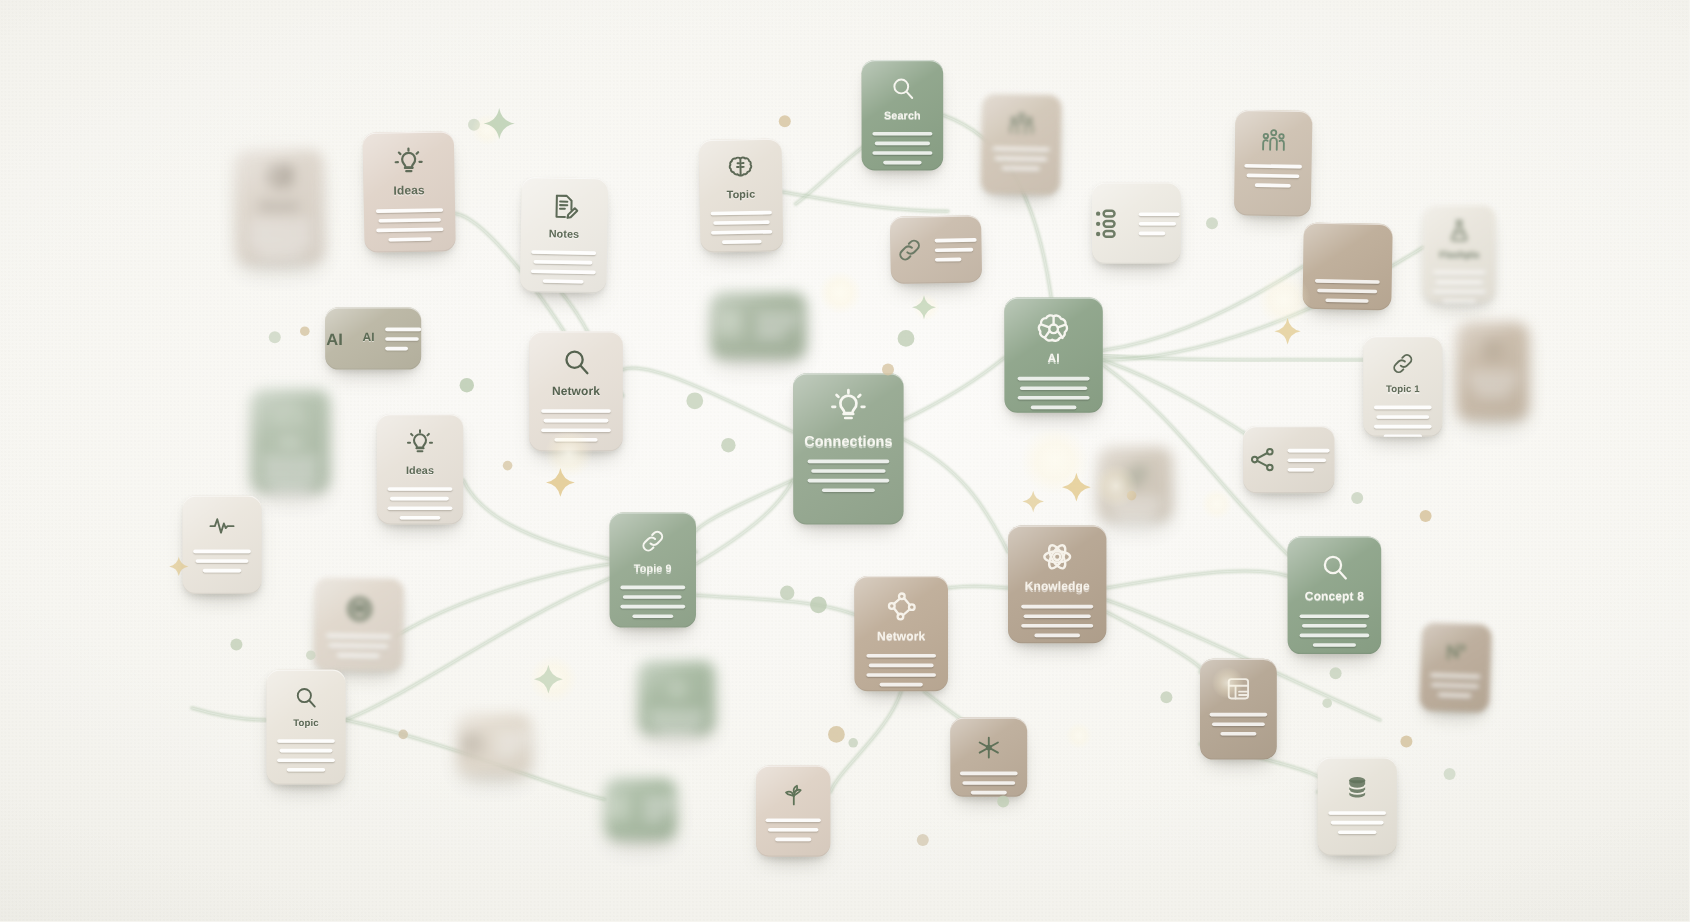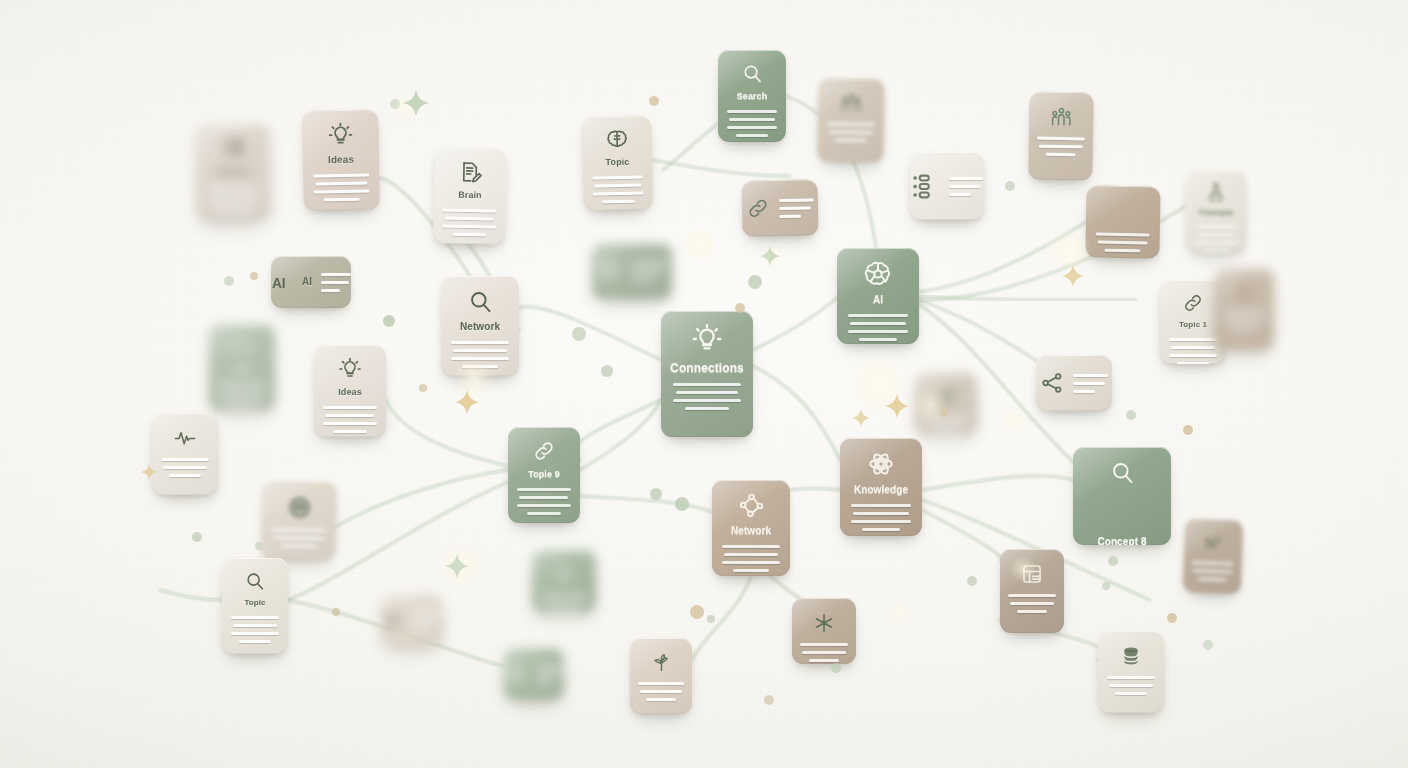--- a/index.html
+++ b/index.html
@@ -172,21 +172,21 @@
       <div class="card" style="left: 434px; top: 148px; width: 72px; height: 96px; background: rgb(238, 235, 228); transform: rotate(1deg);">
         <span class="sheen"></span>
         <span style="position:relative;z-index:2;display:block;margin-top:2px">
           <svg class="ico" width="24" height="24" viewBox="0 0 24 24" fill="none" stroke="#5d6a57" stroke-width="1.7" stroke-linecap="round" stroke-linejoin="round">
             <path d="M5.5 3.2h8.2l4.1 4v7.6"></path>
             <path d="M5.5 3.2v17.6h7"></path>
             <path d="M8.3 8h6M8.3 11h6M8.3 14h4"></path>
             <path d="M20.6 13.4l2.1 2.1-5.4 5.4-2.7.6.6-2.7z"></path>
           </svg>
         </span>
-        <span class="lbl" style="font-size:9px;color:#5d6a57;margin-top:7px">Brain</span>
+        <span class="lbl" style="font-size:9px;color:#5d6a57;margin-top:7px">Notes</span>
         <span class="lines" style="margin-top:9px">
           <i style="width:100%;background:rgba(255,255,255,.92);box-shadow:0 1px 1px rgba(120,115,100,.35)"></i>
           <i style="width:92%;background:rgba(255,255,255,.92);box-shadow:0 1px 1px rgba(120,115,100,.35)"></i>
           <i style="width:100%;background:rgba(255,255,255,.92);box-shadow:0 1px 1px rgba(120,115,100,.35)"></i>
           <i style="width:64%;background:rgba(255,255,255,.92);box-shadow:0 1px 1px rgba(120,115,100,.35)"></i>
         </span>
       </div>
       <div class="card" style="left: 583px; top: 116px; width: 69px; height: 94px; background: rgb(230, 224, 214); transform: rotate(-1deg);">
         <span class="sheen"></span>
         <span style="position:relative;z-index:2;display:block;margin-top:2px">
@@ -374,21 +374,21 @@
           </svg>
         </span>
         <span class="lbl" style="font-size:10px;color:#566350;margin-top:7px">Network</span>
         <span class="lines" style="margin-top:9px">
           <i style="width:100%;background:rgba(255,255,255,.92);box-shadow:0 1px 1px rgba(120,115,100,.35)"></i>
           <i style="width:92%;background:rgba(255,255,255,.92);box-shadow:0 1px 1px rgba(120,115,100,.35)"></i>
           <i style="width:100%;background:rgba(255,255,255,.92);box-shadow:0 1px 1px rgba(120,115,100,.35)"></i>
           <i style="width:64%;background:rgba(255,255,255,.92);box-shadow:0 1px 1px rgba(120,115,100,.35)"></i>
         </span>
       </div>
-      <div class="card" style="left: 1160px; top: 280px; width: 66px; height: 84px; background: rgb(233, 229, 220); transform: rotate(0deg);">
+      <div class="card" style="left: 1136px; top: 280px; width: 66px; height: 84px; background: rgb(233, 229, 220); transform: rotate(0deg);">
         <span class="sheen"></span>
         <span style="position:relative;z-index:2;display:block;margin-top:2px">
           <svg class="ico" width="22" height="22" viewBox="0 0 24 24" fill="none" stroke="#5f6b58" stroke-width="1.7" stroke-linecap="round" stroke-linejoin="round">
             <path d="M10.1 13.9a4 4 0 0 0 5.7 0l2.8-2.8a4 4 0 1 0-5.7-5.7l-1.4 1.4"></path>
             <path d="M13.9 10.1a4 4 0 0 0-5.7 0l-2.8 2.8a4 4 0 1 0 5.7 5.7l1.4-1.4"></path>
           </svg>
         </span>
         <span class="lbl" style="font-size:8px;color:#5f6b58;margin-top:7px">Topic 1</span>
         <span class="lines" style="margin-top:9px">
           <i style="width:100%;background:rgba(255,255,255,.92);box-shadow:0 1px 1px rgba(120,115,100,.35)"></i>
@@ -530,21 +530,21 @@
           </svg>
         </span>
         <span class="lbl" style="font-size:10px;color:#f6f2ea;margin-top:7px">Knowledge</span>
         <span class="lines" style="margin-top:9px">
           <i style="width:100%;background:rgba(255,255,255,.82);box-shadow:0 1px 1px rgba(0,0,0,.18)"></i>
           <i style="width:92%;background:rgba(255,255,255,.82);box-shadow:0 1px 1px rgba(0,0,0,.18)"></i>
           <i style="width:100%;background:rgba(255,255,255,.82);box-shadow:0 1px 1px rgba(0,0,0,.18)"></i>
           <i style="width:64%;background:rgba(255,255,255,.82);box-shadow:0 1px 1px rgba(0,0,0,.18)"></i>
         </span>
       </div>
-      <div class="card" style="left: 1073px; top: 447px; width: 98px; height: 98px; background: rgb(139, 162, 135); transform: rotate(0deg); gap: 44px;">
+      <div class="card" style="left: 1073px; top: 447px; width: 78px; height: 98px; background: rgb(139, 162, 135); transform: rotate(0deg);">
         <span class="sheen"></span>
         <span style="position:relative;z-index:2;display:block;margin-top:2px">
           <svg class="ico" width="27" height="27" viewBox="0 0 24 24" fill="none" stroke="#f7f6f0" stroke-width="1.7" stroke-linecap="round" stroke-linejoin="round">
             <circle cx="10.5" cy="10.5" r="6"></circle>
             <line x1="15" y1="15" x2="20" y2="20.5"></line>
           </svg>
         </span>
         <span class="lbl" style="font-size:10px;color:#f7f6f0;margin-top:7px">Concept 8</span>
         <span class="lines" style="margin-top:9px">
           <i style="width:100%;background:rgba(255,255,255,.82);box-shadow:0 1px 1px rgba(0,0,0,.18)"></i>

